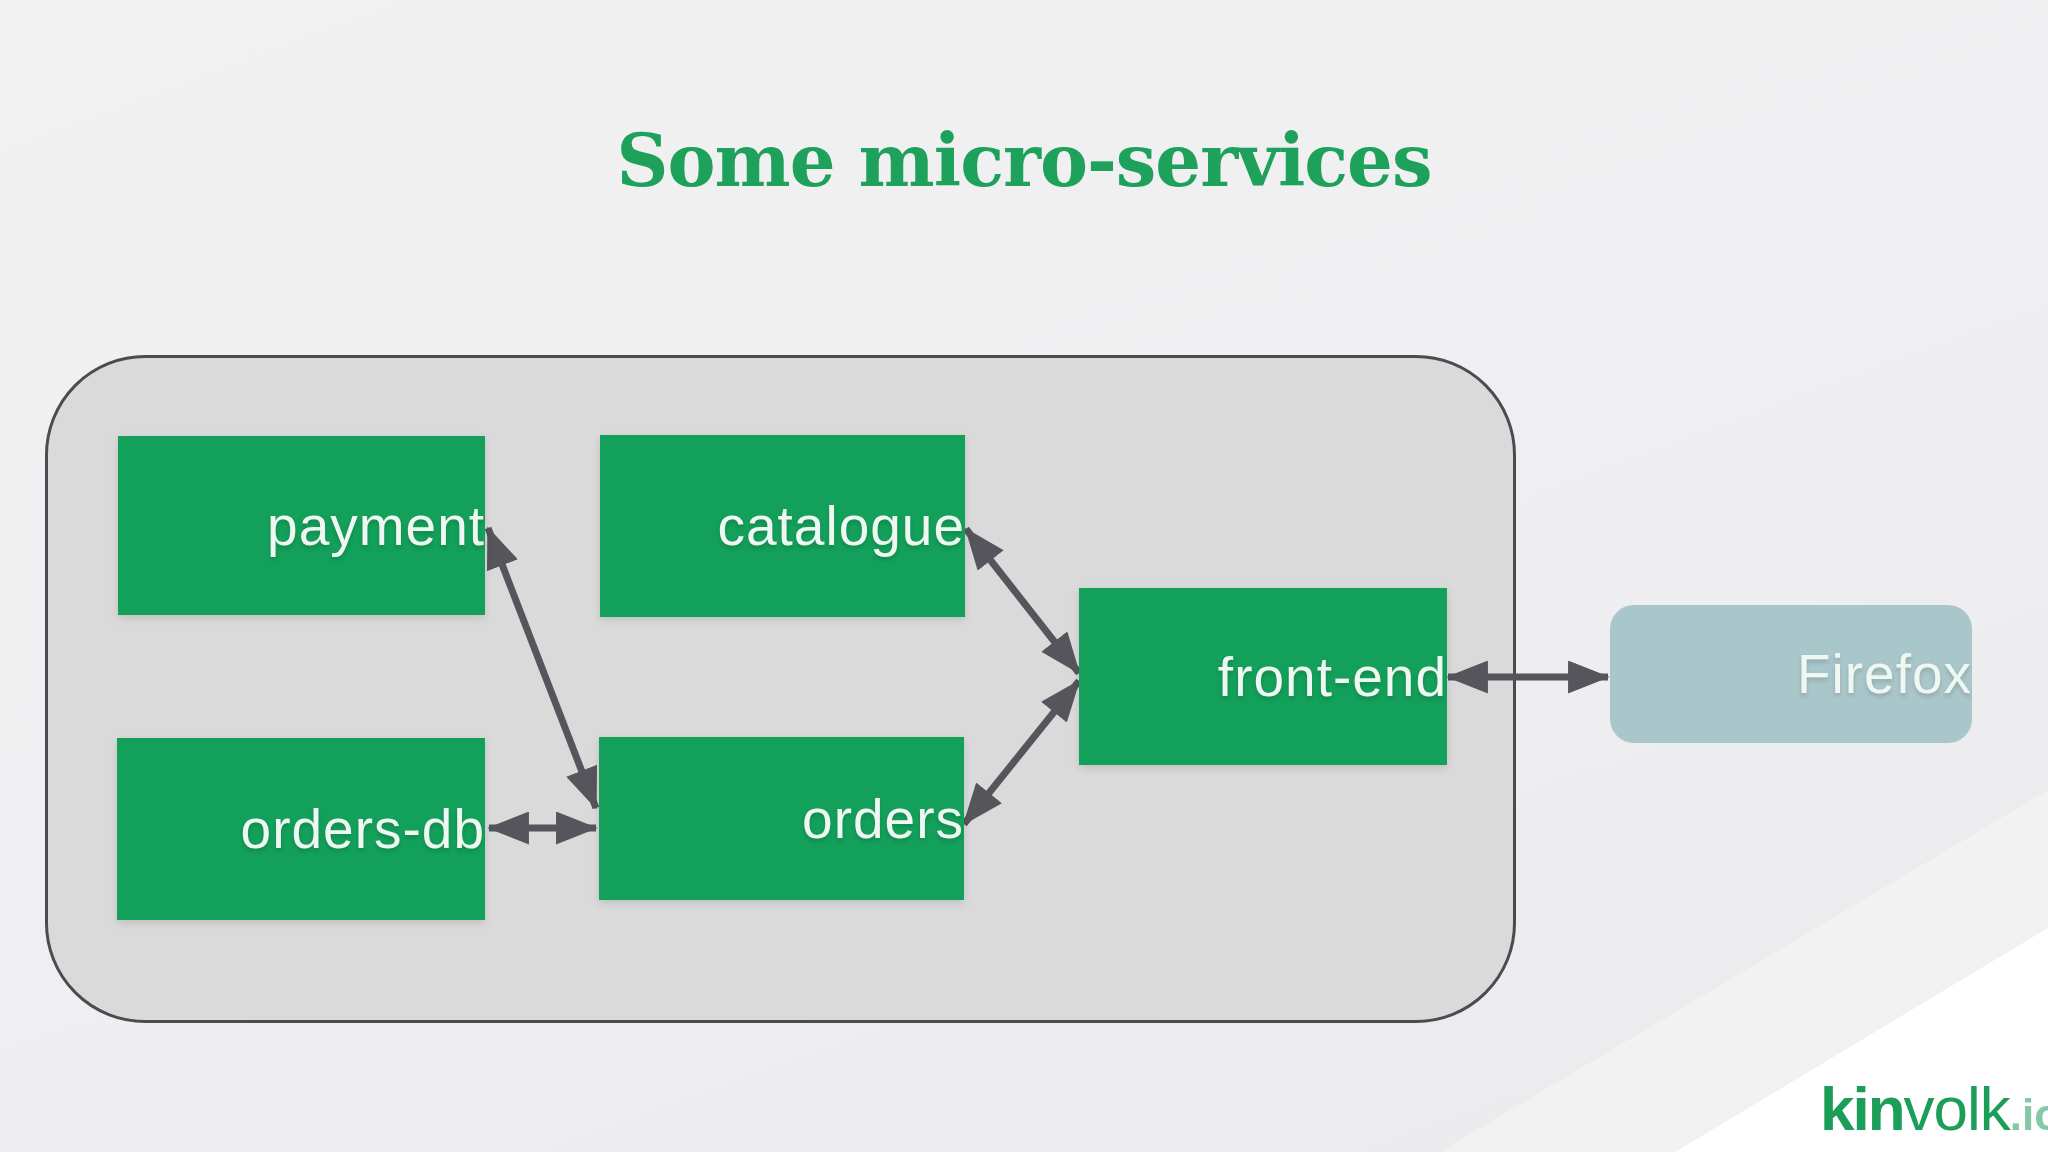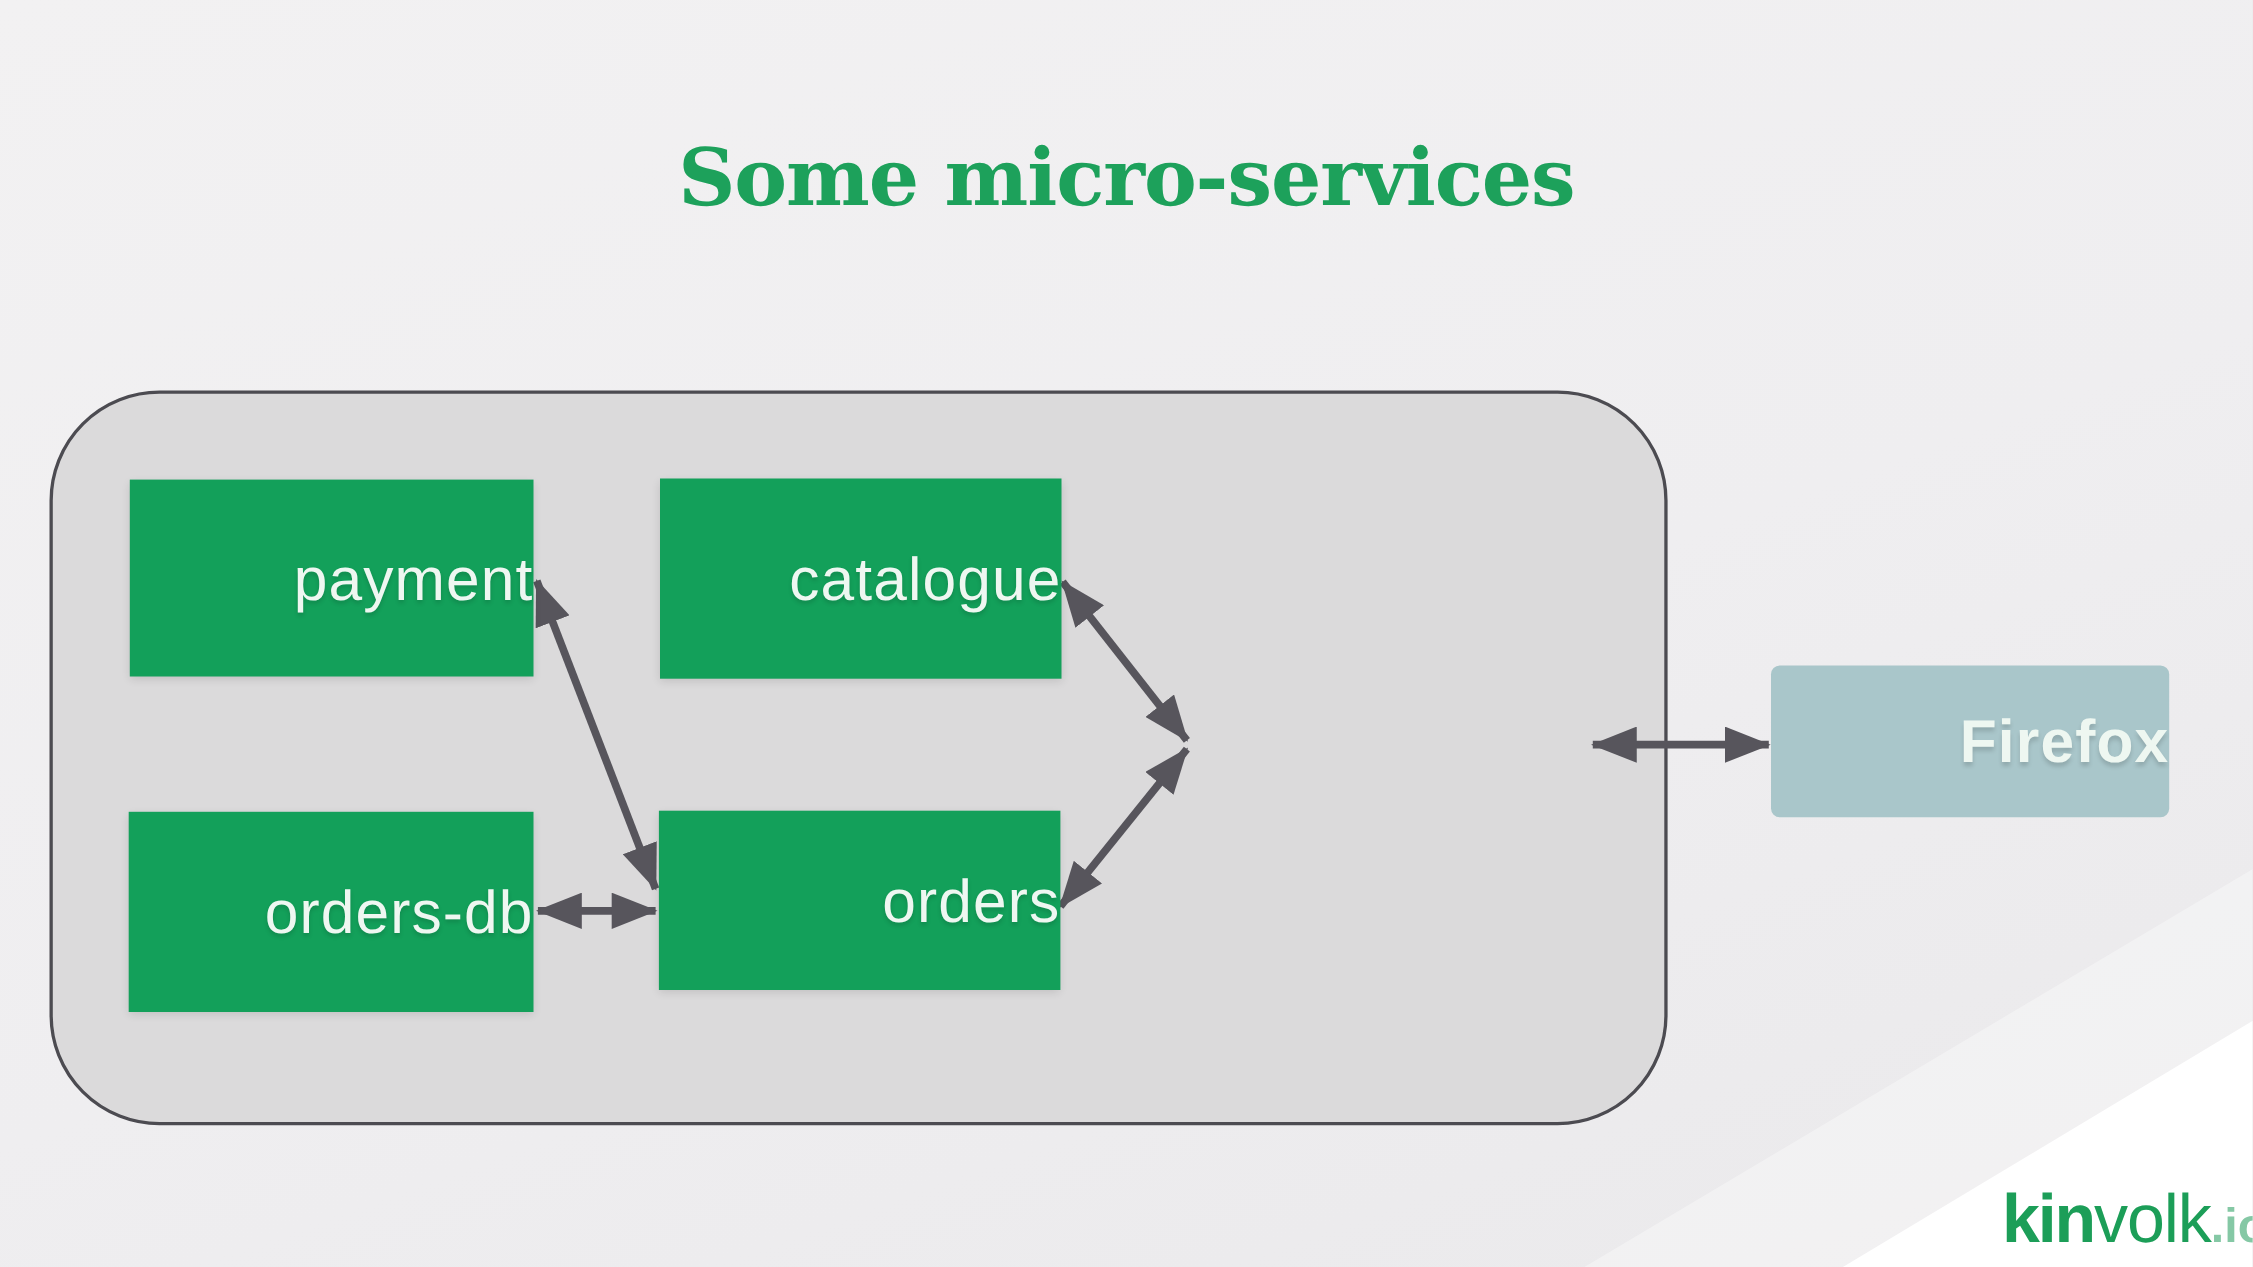--- a/index.html
+++ b/index.html
@@ -44,22 +44,21 @@
     letter-spacing:1px;
     z-index:3;
     text-shadow:0 3px 4px rgba(0,0,0,0.15);
   }
   .service{
     background:var(--green,#13a05a);
     box-shadow:0 3px 8px rgba(0,0,0,0.12);
   }
   .browser{
     background:var(--browser,#a9c6ca);
-    border-radius:8px;
-    font-weight:bold;
+    border-radius:24px;
   }
   .edge{
     stroke:var(--arrow,#57555c);
     stroke-width:7;
   }
   .wedge{fill:#ffffff;}
   .wedge-soft{fill:rgba(255,255,255,0.35);}
   .logo{
     position:absolute;
     left:1820px;top:1078px;
@@ -114,20 +113,23 @@
   </div>
 
   <div class="node service" style="left:600px;top:435px;width:365px;height:182px">
     <span>catalogue</span>
   </div>
 
   <div class="node service" style="left:599px;top:737px;width:365px;height:163px">
     <span>orders</span>
   </div>
 
+  <div class="node service" style="left:1079px;top:588px;width:368px;height:177px">
+    <span>front-end</span>
+  </div>
 
   <div class="node browser" style="left:1610px;top:605px;width:362px;height:138px">
     <span>Firefox</span>
   </div>
 
   <div class="logo">
     <span class="logo-thin">kin</span><span class="logo-bold">volk</span><span class="logo-io">.io</span>
   </div>
 
 </div>

